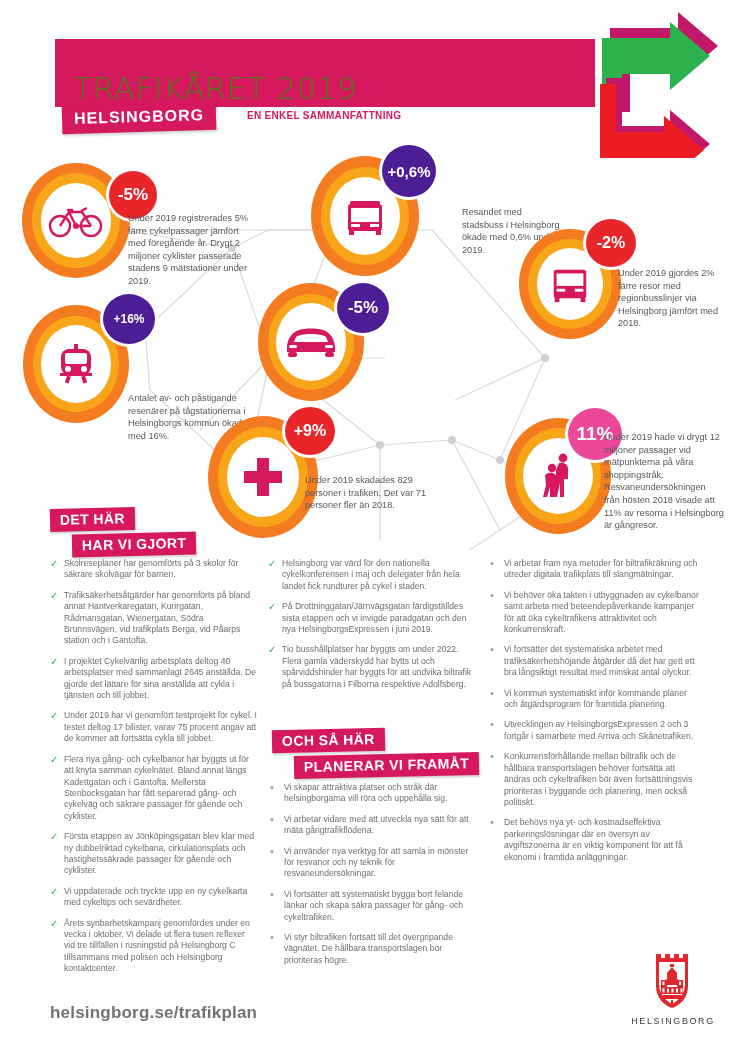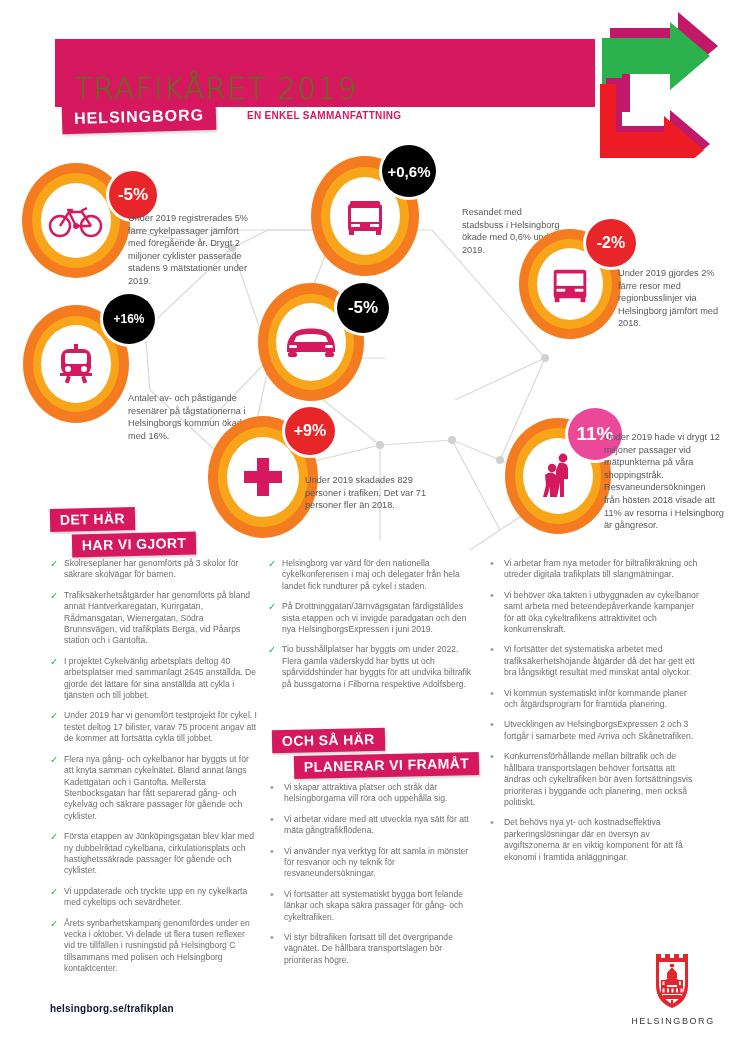--- a/index.html
+++ b/index.html
@@ -51,21 +51,21 @@
   .ring .inner3{border-radius:50%;background:#ffffff;
         display:flex;align-items:center;justify-content:center;width:80%;height:80%;}
 
   .badge{
     position:absolute;border-radius:50%;
     color:#fff;font-weight:bold;
     display:flex;align-items:center;justify-content:center;
     box-shadow:0 0 0 3px #fff;
   }
   .badge.red{background:#e8262a;}
-  .badge.green{background:#000000;}
+  .badge.green{background:#4c1d95;}
   .badge.orange{background:#ec4899;}
 
   .note{position:absolute;font-size:9.2px;line-height:12.6px;color:#58595b;}
 
   
   .sechead{position:absolute;}
   .sechead .l1,.sechead .l2{
     display:inline-block;background:#d6195f;color:#fff;
     font-weight:bold;font-size:14px;letter-spacing:.4px;
     padding:3px 10px 4px 10px;
@@ -75,22 +75,22 @@
   .sechead .l2{transform:rotate(-1.3deg);margin-left:22px;margin-top:2px;}
 
   
   .col{position:absolute;font-size:8.6px;line-height:11.4px;color:#6d6e71;}
   .li{display:flex;margin-bottom:9px;}
   .li .mk{width:14px;flex:0 0 14px;color:#2bb24c;font-size:10px;line-height:11.4px;}
   .li.dot .mk{color:#9a9a9a;font-size:11px;text-align:left;padding-left:2px;}
   .li .tx{flex:1;}
 
   
-  .weblink{position:absolute;left:50px;top:1003px;color:#0f172a;
-           font-size:10px;font-weight:bold;letter-spacing:.2px;}
+  .weblink{position:absolute;left:50px;top:1003px;color:#737373;
+           font-size:17px;font-weight:bold;letter-spacing:.2px;}
   .city-logo{position:absolute;left:628px;top:950px;width:90px;height:95px;
              display:flex;flex-direction:column;align-items:center;}
   .city-logo-label{font-size:9px;letter-spacing:1.6px;color:#3a3a3a;margin-top:4px;}
 </style>
 </head>
 <body>
 
 <div class="page">
 
   <div class="header-band"></div>

